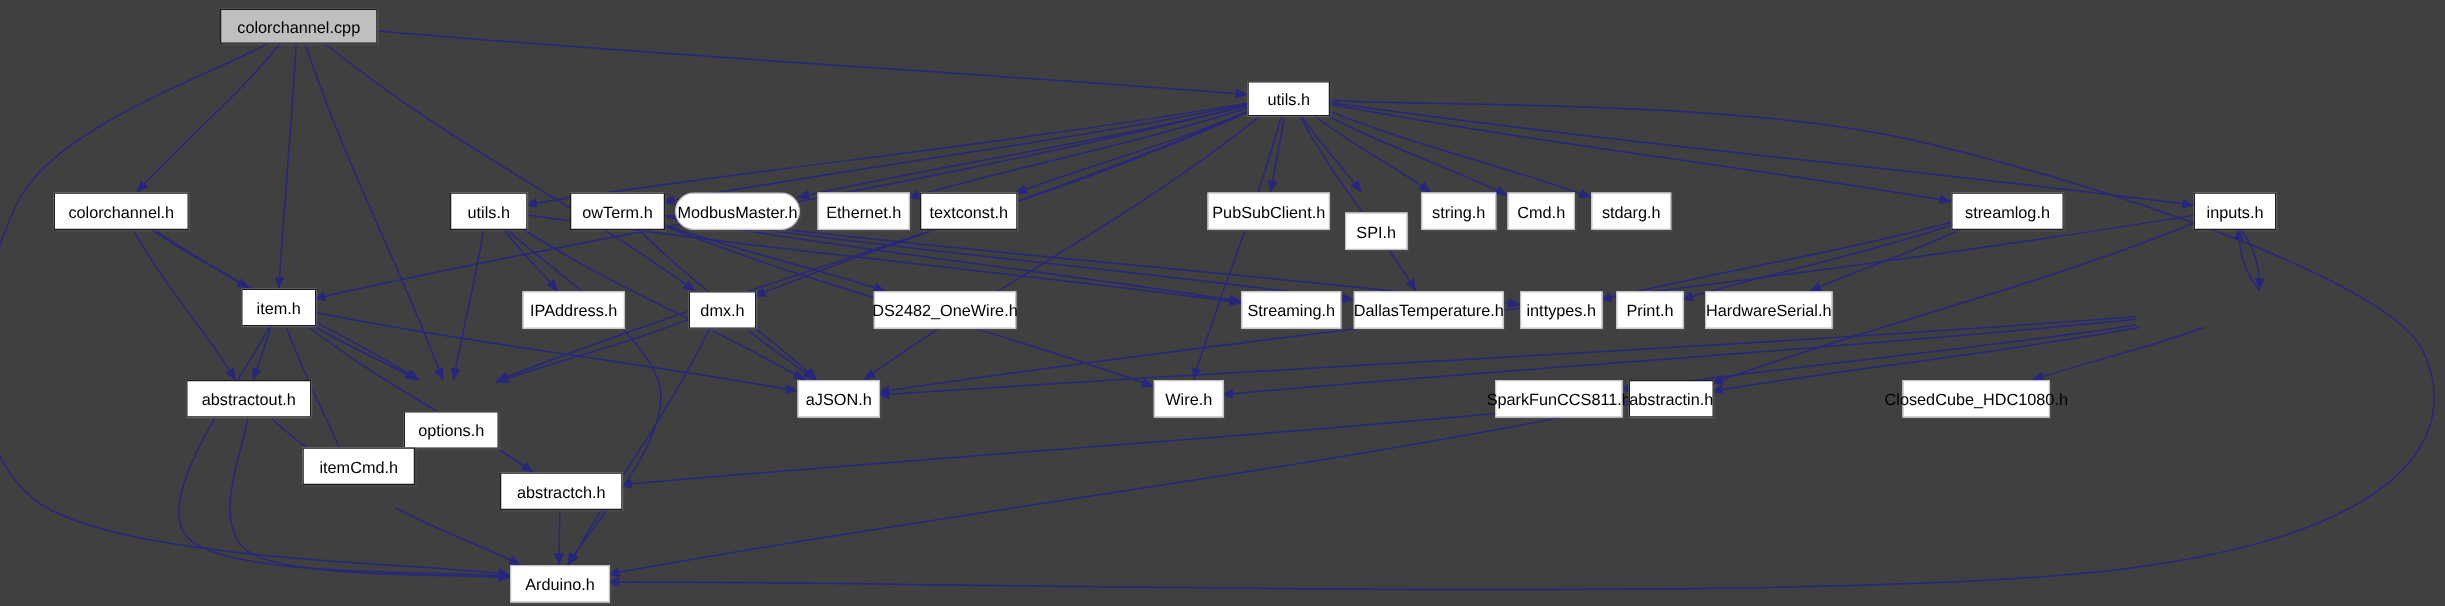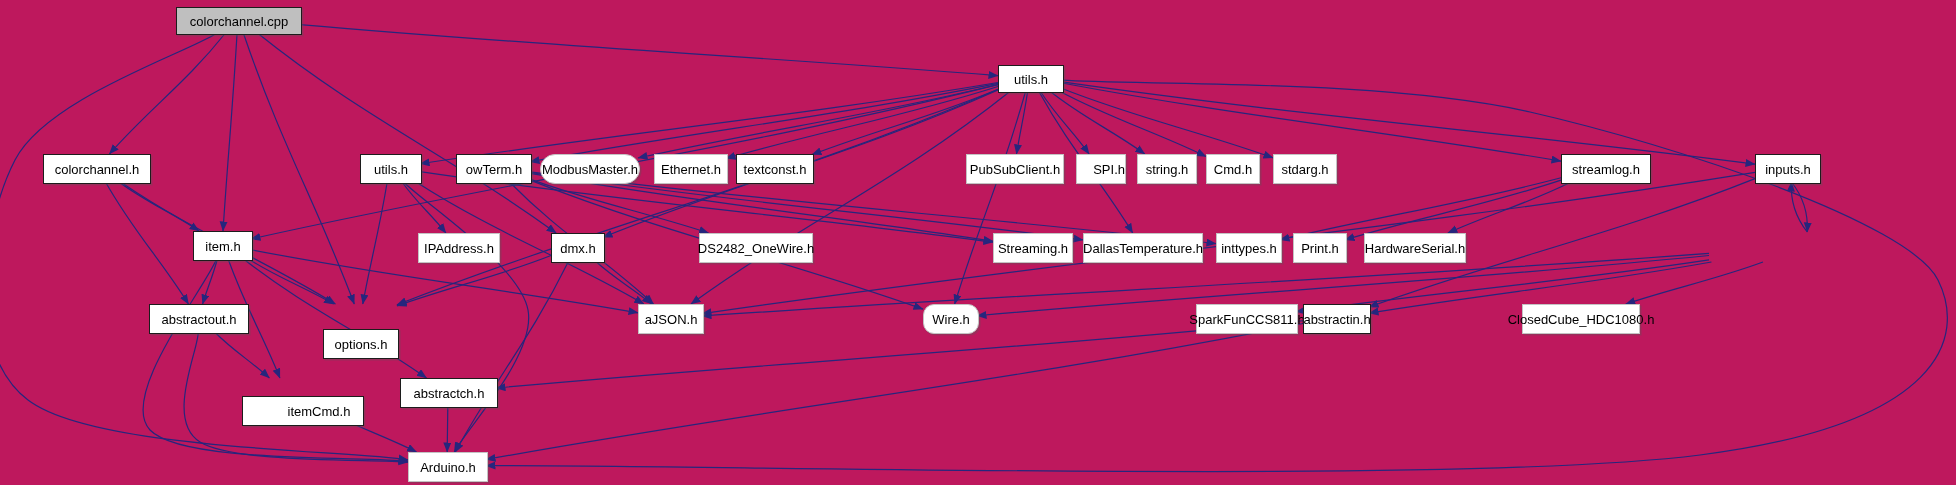--- a/index.html
+++ b/index.html
@@ -1,16 +1,16 @@
 <!DOCTYPE html>
 <html><head>
 <meta charset="utf-8">
 <style>
   html,body{margin:0;padding:0;background:#ffffff;}
-  #canvas{position:relative;width:1956px;height:485px;background:#be185d;overflow:hidden;
+  #canvas{position:relative;width:1956px;height:485px;background:#404040;overflow:hidden;
           font-family:"Liberation Sans", sans-serif;}
   #edge-layer{position:absolute;left:0;top:0;width:1956px;height:485px;}
   .node{position:absolute;display:flex;align-items:center;justify-content:center;
         background:#ffffff;font-size:13px;color:#000;white-space:nowrap;
         box-shadow:1.5px 1.5px 0 rgba(90,90,90,.35);}
   .node.internal{border:1.5px solid #1c1c1c;}
   .node.external{border:1px solid #c3c3c3;}
   .node.source{border:1.5px solid #1c1c1c;background:#bfbfbf;}
   .node span{pointer-events:none;}
 </style>
@@ -111,21 +111,21 @@
     </div>
     <div class="node external" style="left: 654px; top: 154px; width: 72px; height: 28px;">
       <span>Ethernet.h</span>
     </div>
     <div class="node internal" style="left: 736px; top: 154px; width: 76px; height: 28px;">
       <span>textconst.h</span>
     </div>
     <div class="node external" style="left: 966px; top: 154px; width: 96px; height: 28px;">
       <span>PubSubClient.h</span>
     </div>
-    <div class="node external" style="left: 1076px; top: 154px; width: 48px; height: 28px; justify-content: flex-end;">
+    <div class="node external" style="left: 1076px; top: 170px; width: 48px; height: 28px;">
       <span>SPI.h</span>
     </div>
     <div class="node external" style="left: 1137px; top: 154px; width: 58px; height: 28px;">
       <span>string.h</span>
     </div>
     <div class="node external" style="left: 1206px; top: 154px; width: 52px; height: 28px;">
       <span>Cmd.h</span>
     </div>
     <div class="node external" style="left: 1273px; top: 154px; width: 62px; height: 28px;">
       <span>stdarg.h</span>
@@ -165,33 +165,33 @@
     </div>
     <div class="node internal" style="left: 149px; top: 304px; width: 98px; height: 28px;">
       <span>abstractout.h</span>
     </div>
     <div class="node internal" style="left: 323px; top: 304px; width: 74px; height: 28px; margin-top: 25px;">
       <span>options.h</span>
     </div>
     <div class="node external" style="left: 638px; top: 304px; width: 64px; height: 28px;">
       <span>aJSON.h</span>
     </div>
-    <div class="node external" style="left: 923px; top: 304px; width: 54px; height: 28px; border-radius: 11px;">
+    <div class="node external" style="left: 923px; top: 304px; width: 54px; height: 28px;">
       <span>Wire.h</span>
     </div>
     <div class="node external" style="left: 1196px; top: 304px; width: 100px; height: 28px;">
       <span>SparkFunCCS811.h</span>
     </div>
     <div class="node internal" style="left: 1303px; top: 304px; width: 66px; height: 28px;">
       <span>abstractin.h</span>
     </div>
     <div class="node external" style="left: 1522px; top: 304px; width: 116px; height: 28px;">
       <span>ClosedCube_HDC1080.h</span>
     </div>
-    <div class="node internal" style="left: 242px; top: 396px; width: 88px; height: 28px; padding-left: 32px;">
+    <div class="node internal" style="left: 242px; top: 358px; width: 88px; height: 28px;">
       <span>itemCmd.h</span>
     </div>
     <div class="node internal" style="left: 400px; top: 378px; width: 96px; height: 28px;">
       <span>abstractch.h</span>
     </div>
     <div class="node external" style="left: 408px; top: 452px; width: 78px; height: 28px;">
       <span>Arduino.h</span>
     </div>
   </div>
 

